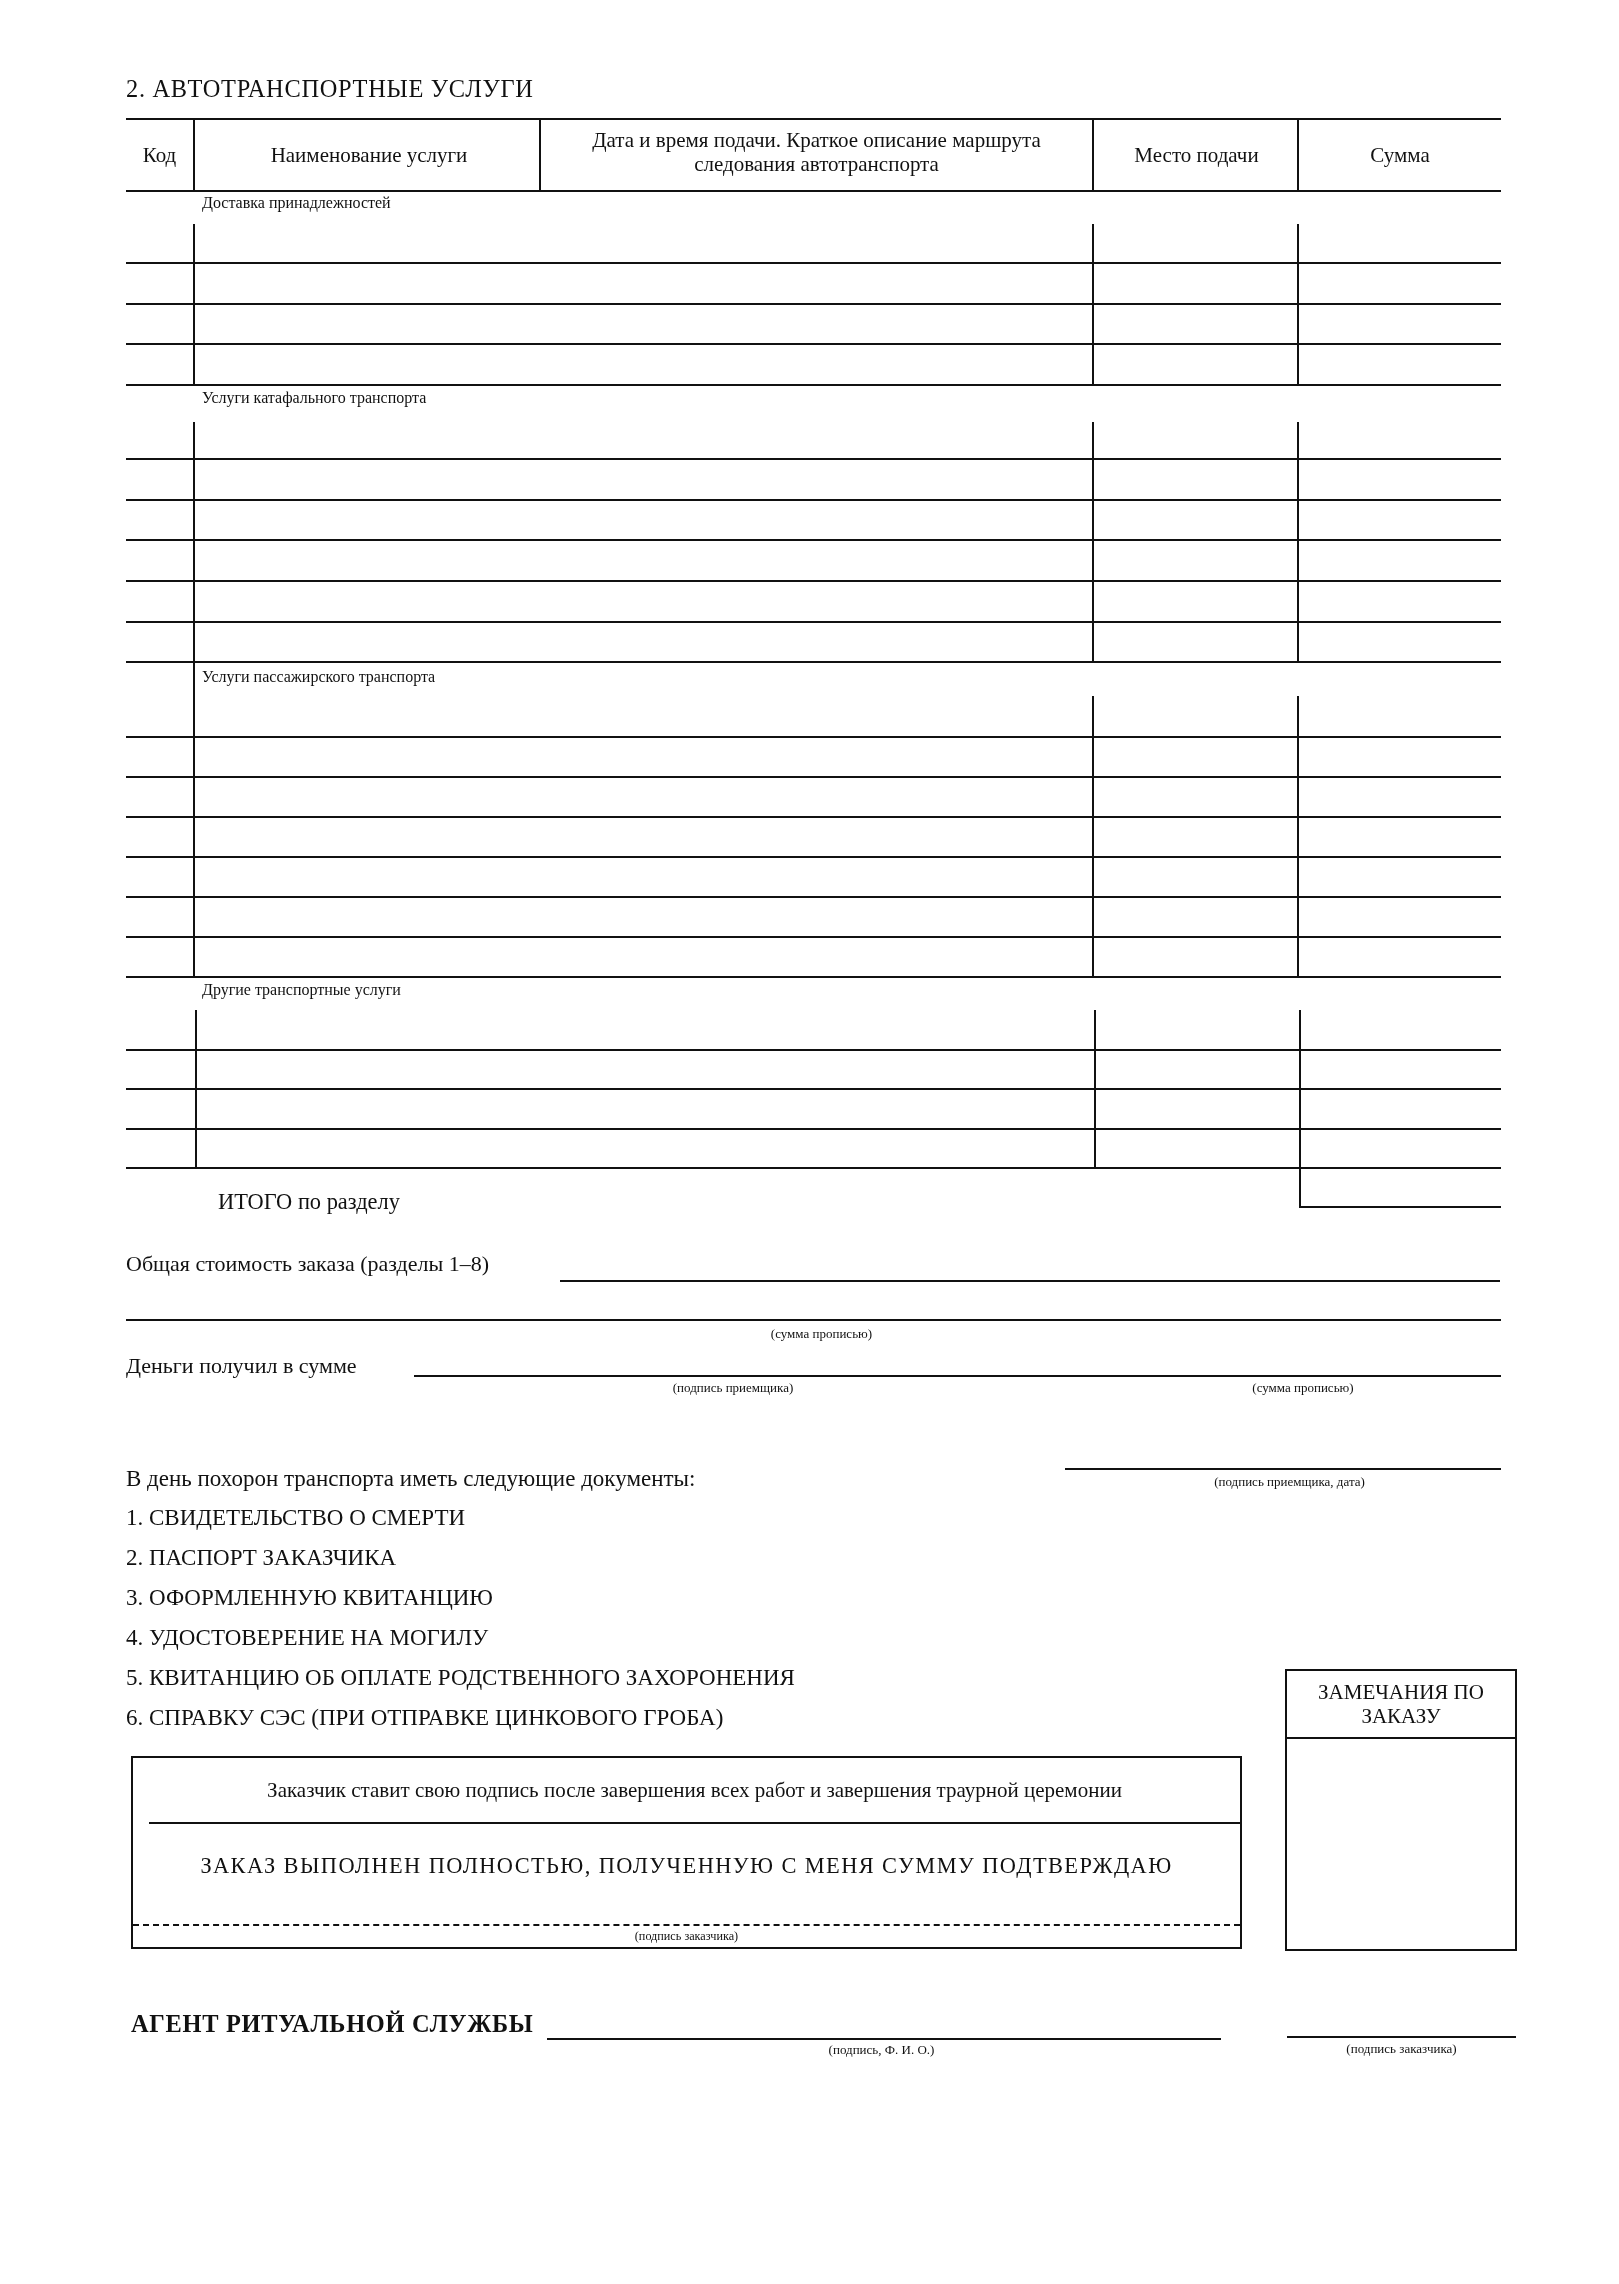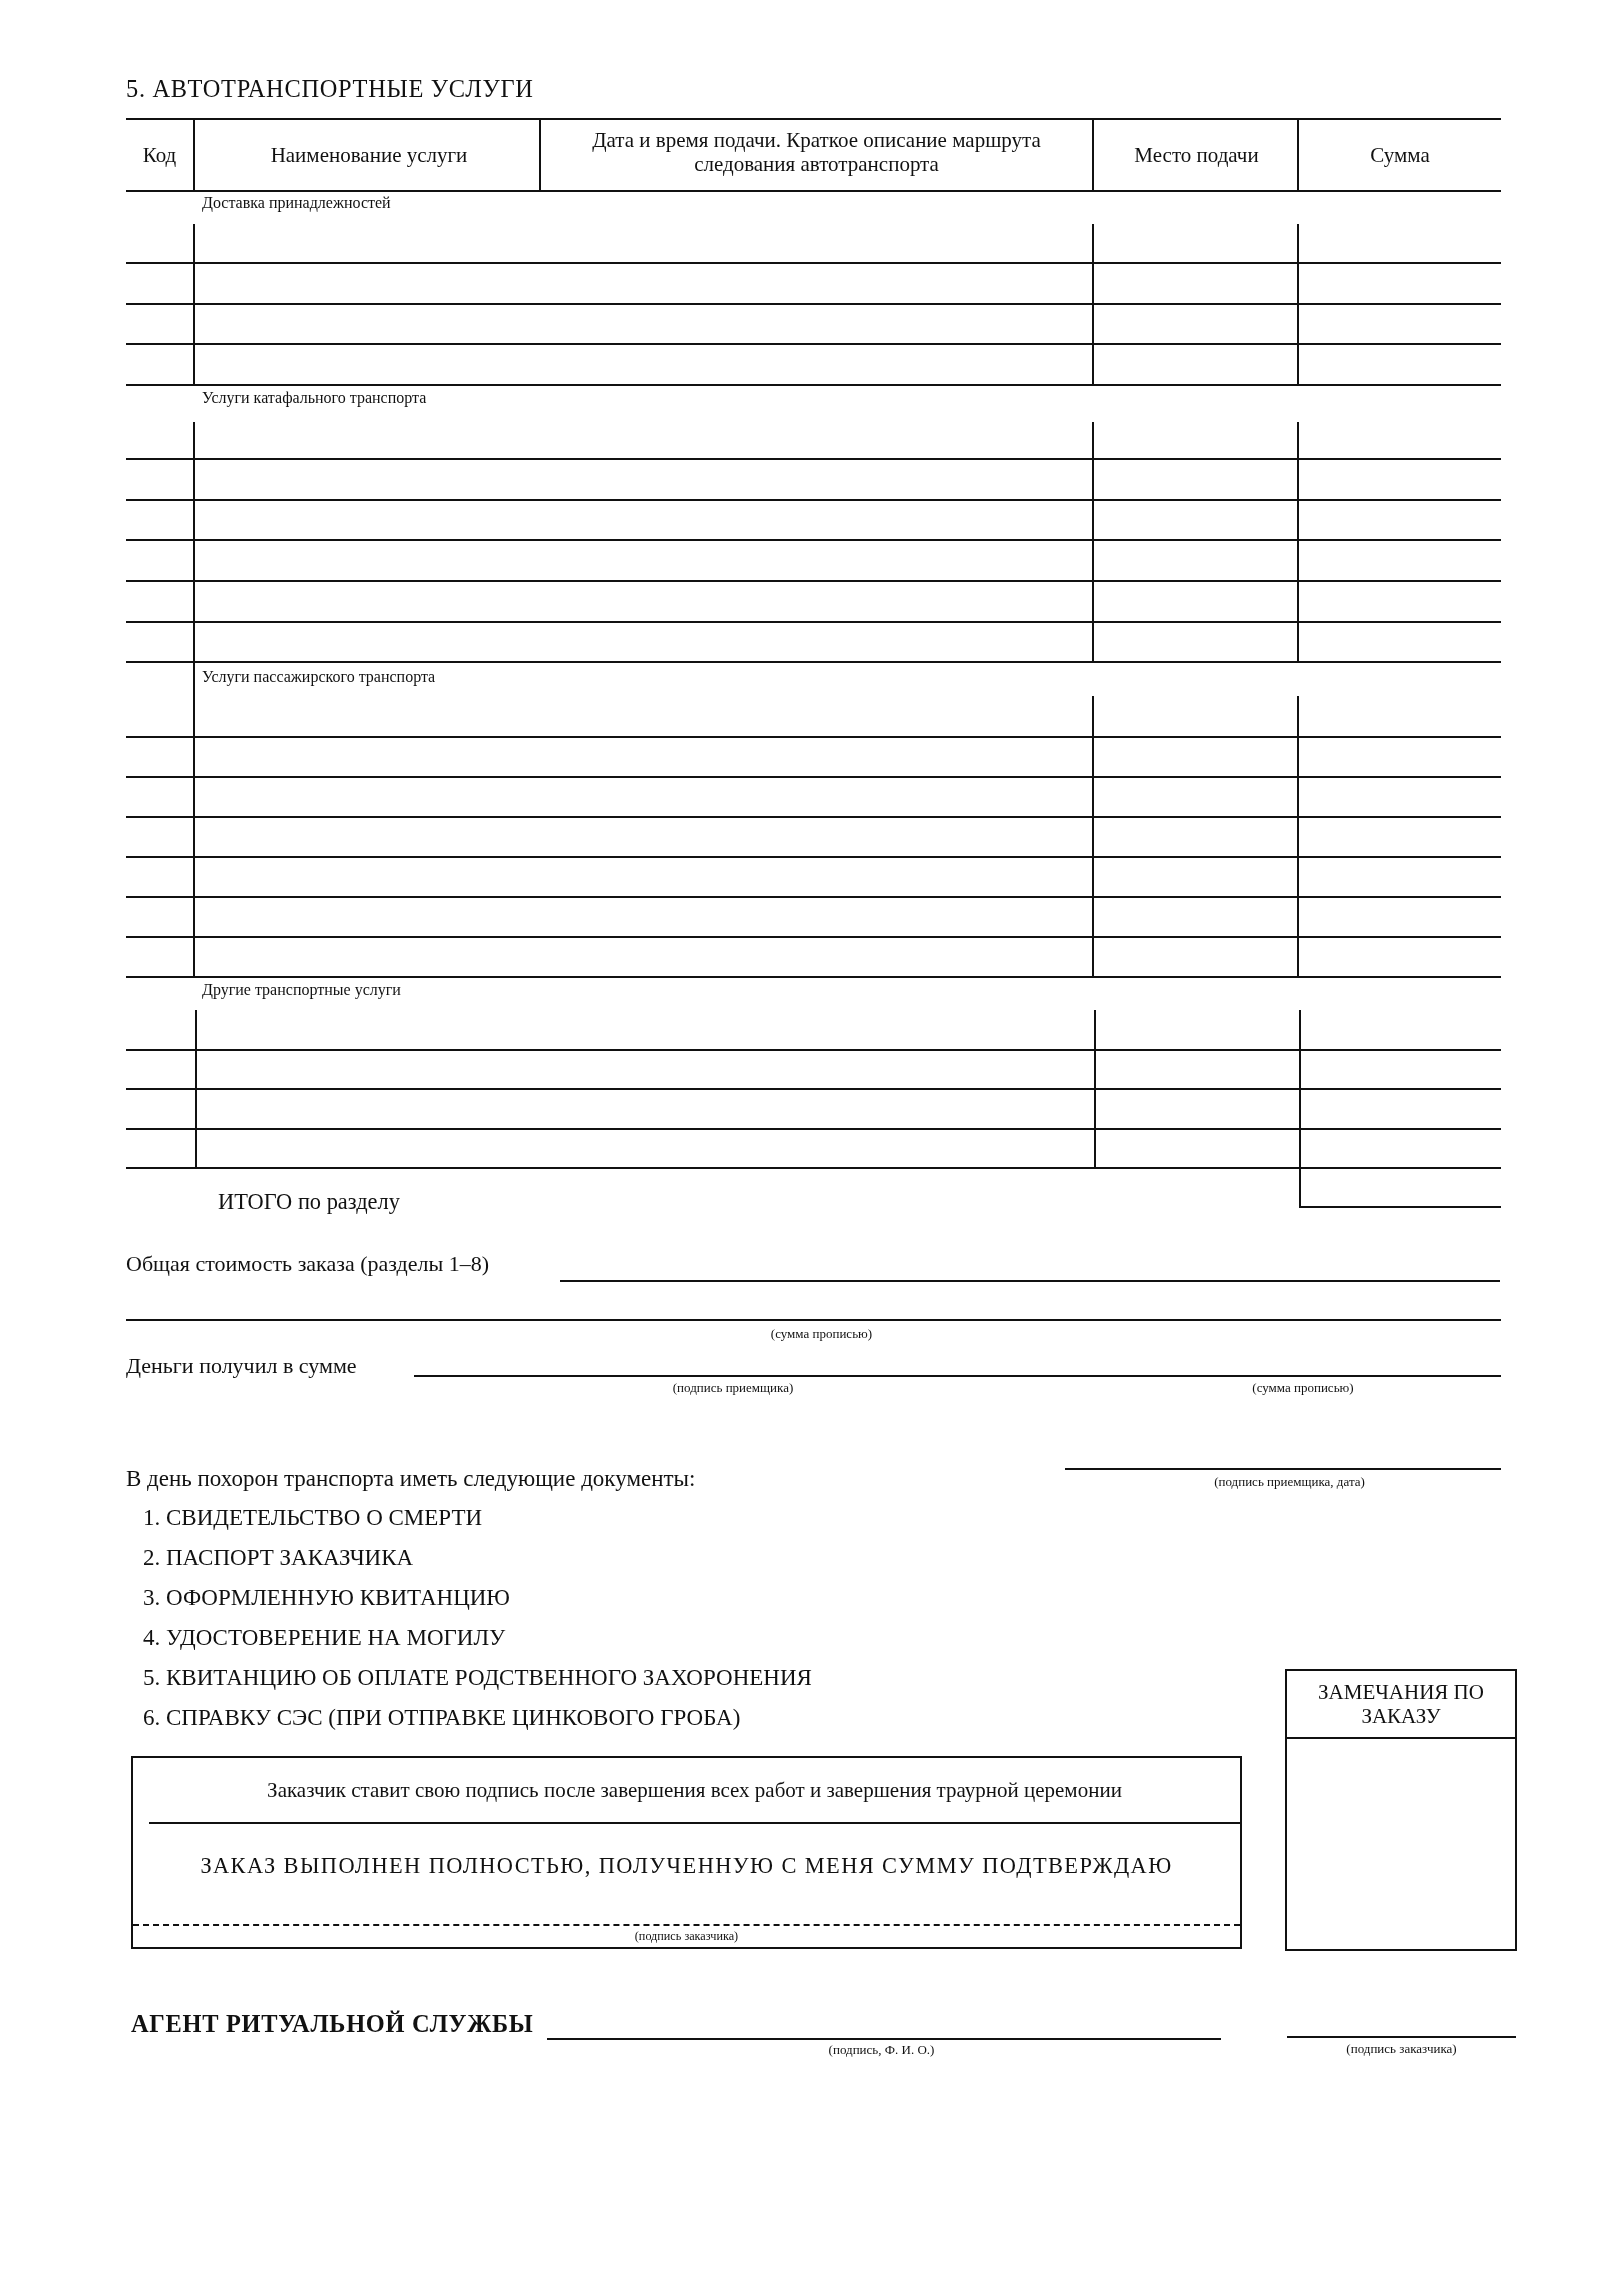--- a/index.html
+++ b/index.html
@@ -10,42 +10,42 @@
   .hline { position:absolute; height:0; border-top:2.7px solid #111; }
   .hthin { position:absolute; height:0; border-top:2px solid #111; }
   .vline { position:absolute; width:0; border-left:2px solid #111; }
   .th { position:absolute; display:flex; align-items:center; justify-content:center;
         text-align:center; font-size:21px; line-height:24.4px; }
   .section-label { position:absolute; font-size:16px; }
   .field-label { position:absolute; font-size:22px; }
   .caption { position:absolute; font-size:13px; text-align:center; }
   .doc-list { position:absolute; left:126px; top:1466px; font-size:23px; }
   .doc-list .intro { height:39px; }
-  .doc-list .item { height:40px; text-transform:uppercase;margin-left:17px; }
+  .doc-list .item { height:40px; text-transform:uppercase; }
   .confirm-box { position:absolute; left:131px; top:1756px; width:1111px; height:193px;
                  border:2.7px solid #111; box-sizing:border-box; }
   .confirm-box .head { position:absolute; left:0; right:0; top:0; height:64px;
                        border-bottom:2.7px solid #111; display:flex; align-items:center;
                        justify-content:center; font-size:21px;margin-left:16px; }
   .confirm-box .statement { position:absolute; left:0; right:0; top:95px; text-align:center;
                             font-size:22.4px; letter-spacing:1.4px; }
   .confirm-box .dash { position:absolute; left:0; right:0; top:166px; border-top:2px dashed #111; }
   .confirm-box .sig { position:absolute; left:0; right:0; top:171px; text-align:center; font-size:12.2px; }
   .remarks-box { position:absolute; left:1285px; top:1669px; width:232px; height:282px;
                  border:2.7px solid #111; box-sizing:border-box; }
   .remarks-box .head { position:absolute; left:0; right:0; top:0; height:66px;
                        border-bottom:2.7px solid #111; display:flex; align-items:center;
                        justify-content:center; text-align:center; font-size:21px; line-height:24.4px; padding:0 3px; }
   .agent { position:absolute; left:131px; top:2010px; font-size:24.4px; font-weight:bold; letter-spacing:0.7px; }
   .write-area { position:absolute; }
 </style>
 </head>
 <body>
 
-<div class="abs title">5. АВТОТРАНСПОРТНЫЕ  УСЛУГИ</div>
+<div class="abs title">2. АВТОТРАНСПОРТНЫЕ  УСЛУГИ</div>
 
 <div id="table">
 
   <div class="hline" style="left:126px; top:118px; width:1375px;"></div>
   <div class="hline" style="left:126px; top:190px; width:1375px;"></div>
   <div class="vline" style="left:193px; top:119px; height:72px;"></div>
   <div class="vline" style="left:539px; top:119px; height:72px;"></div>
   <div class="vline" style="left:1092px; top:119px; height:72px;"></div>
   <div class="vline" style="left:1297px; top:119px; height:72px;"></div>
 

